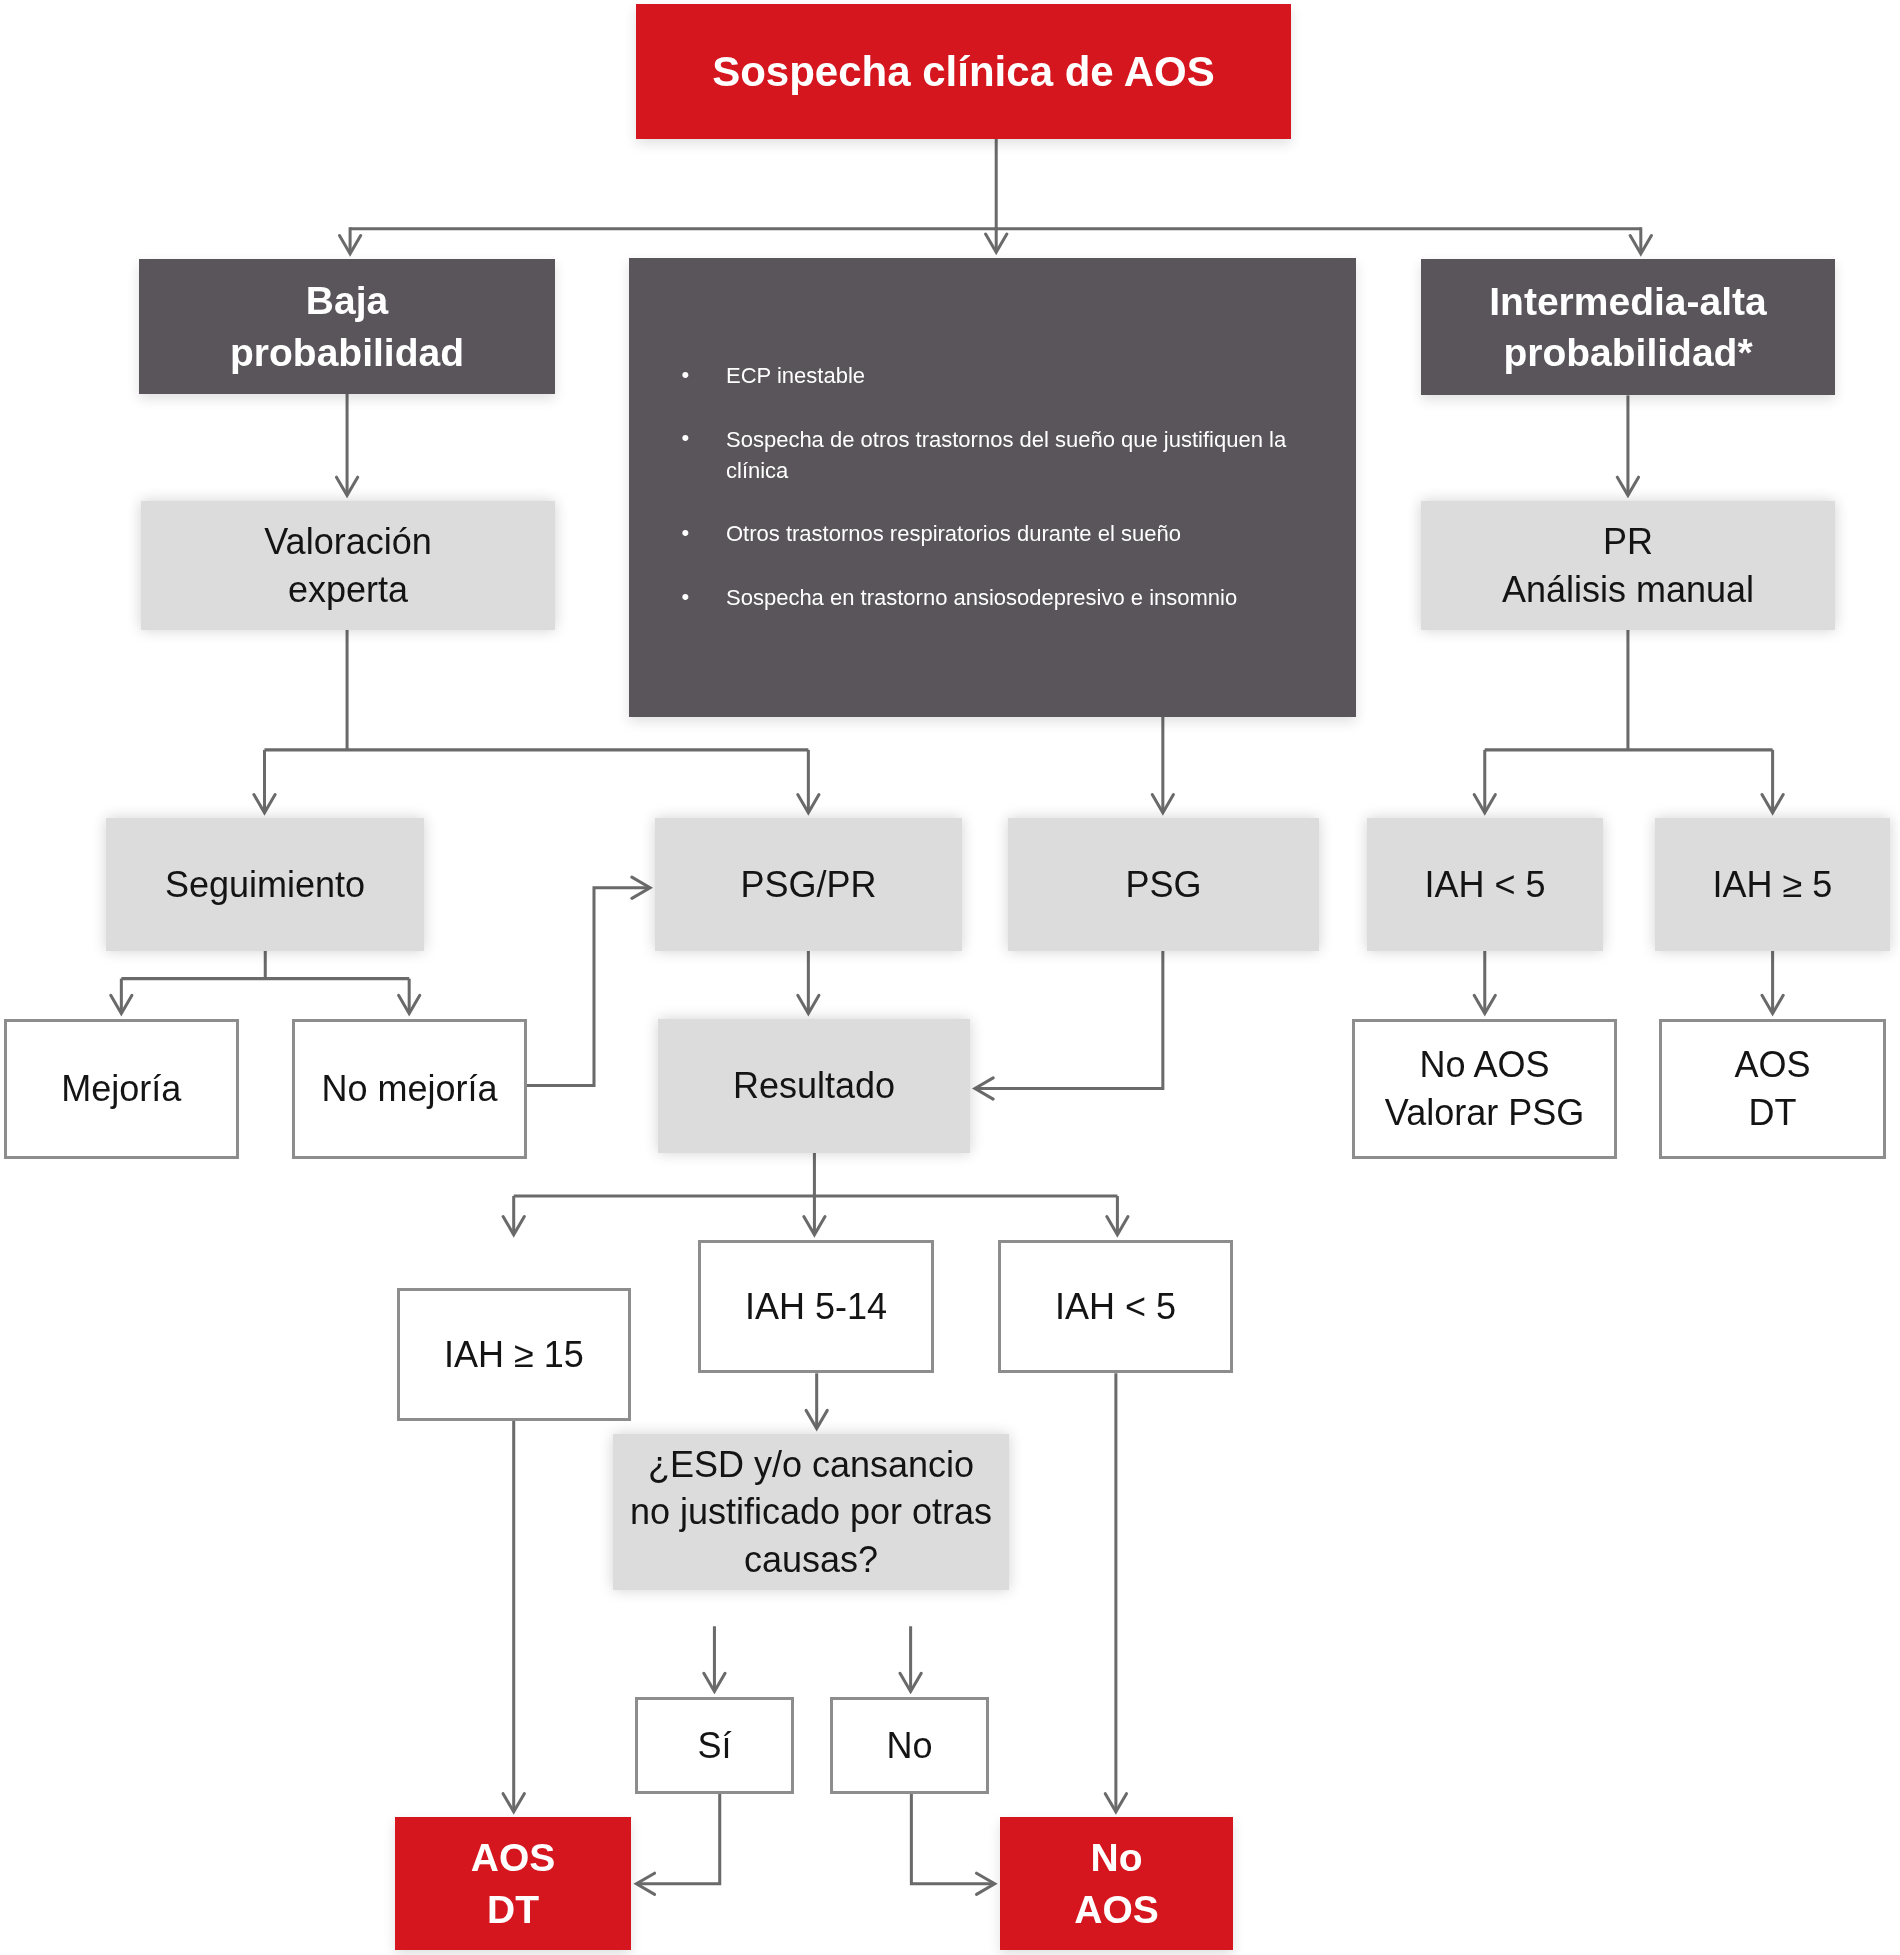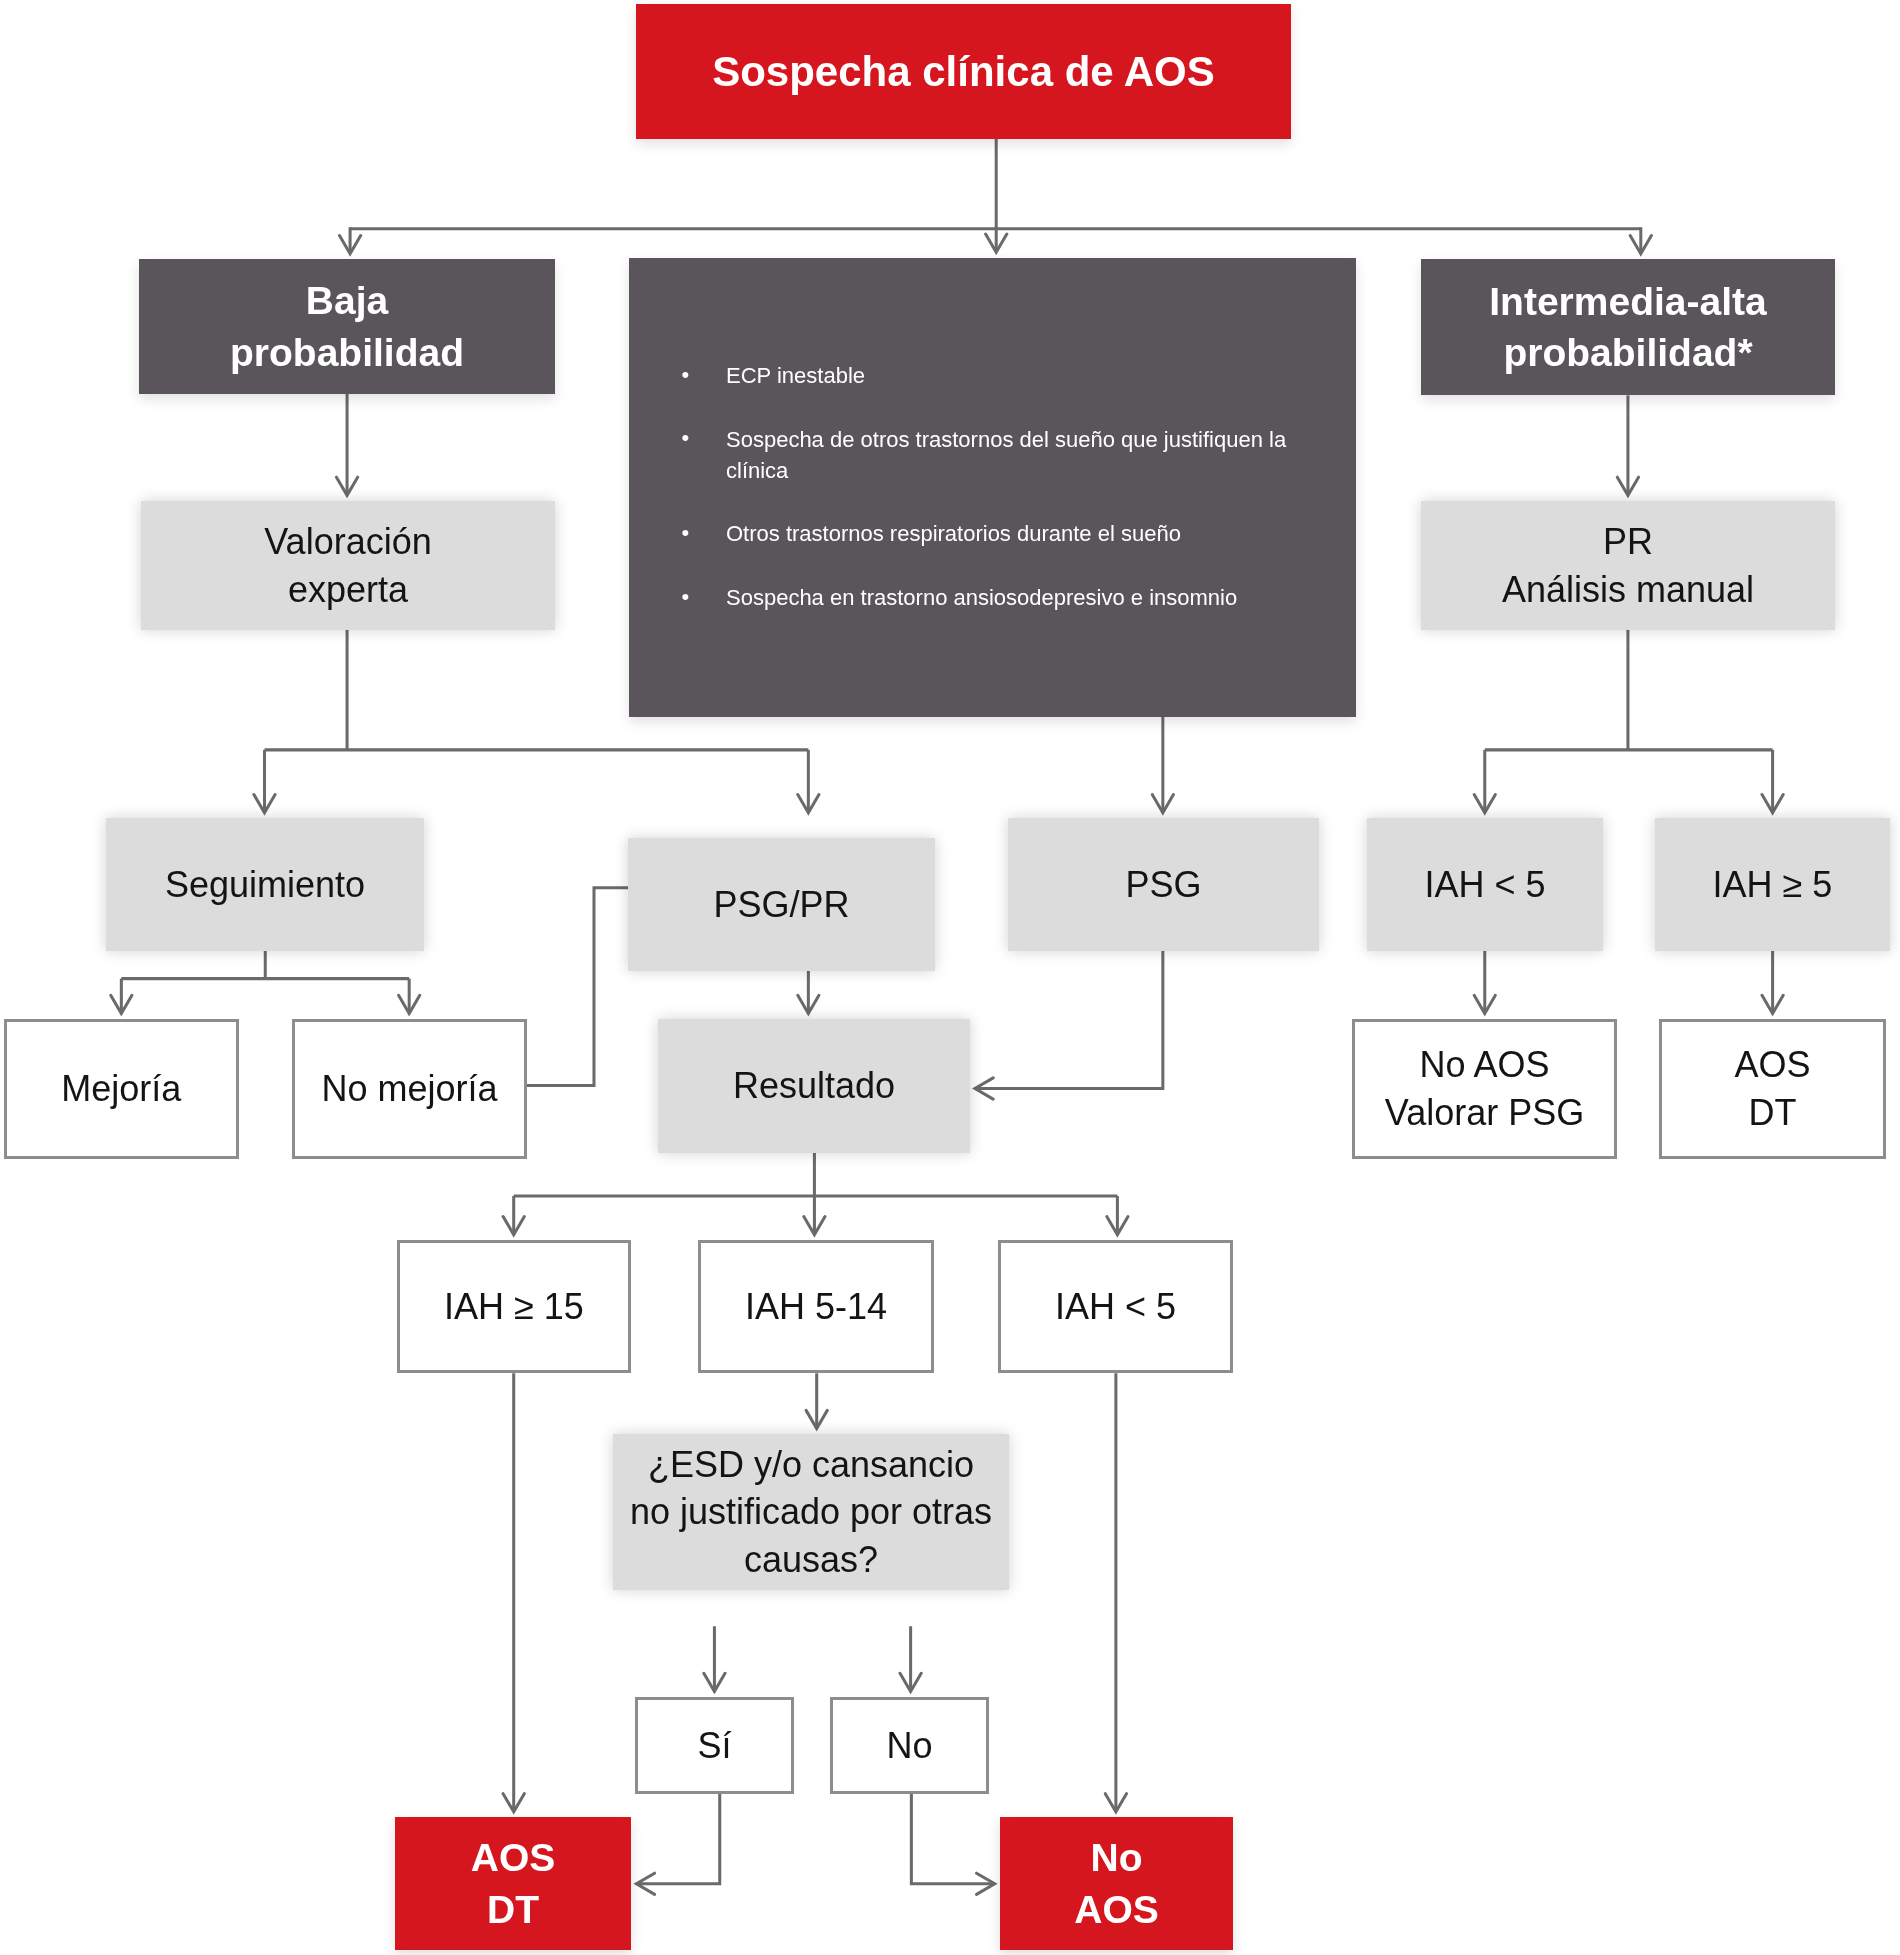--- a/index.html
+++ b/index.html
@@ -172,41 +172,41 @@
 probabilidad*</div>
 
   <div class="node gray" style="left:141px;top:501px;width:414px;height:129px;">Valoración
 experta</div>
 
   <div class="node gray" style="left:1421px;top:501px;width:414px;height:129px;">PR
 Análisis manual</div>
 
   <div class="node gray" style="left:106px;top:818px;width:318px;height:133px;">Seguimiento</div>
 
-  <div class="node gray" style="left:628px;top:818px;width:307px;height:133px;margin-top:20px;">PSG/PR</div>
+  <div class="node gray" style="left:655px;top:818px;width:307px;height:133px;">PSG/PR</div>
 
   <div class="node gray" style="left:1008px;top:818px;width:311px;height:133px;">PSG</div>
 
   <div class="node gray" style="left:1367px;top:818px;width:236px;height:133px;">IAH &lt; 5</div>
 
   <div class="node gray" style="left:1655px;top:818px;width:235px;height:133px;">IAH ≥ 5</div>
 
   <div class="node white" style="left:3.8px;top:1019px;width:235px;height:140px;">Mejoría</div>
 
   <div class="node white" style="left:292px;top:1019px;width:235px;height:140px;">No mejoría</div>
 
   <div class="node gray" style="left:658px;top:1019px;width:312px;height:134px;">Resultado</div>
 
   <div class="node white" style="left:1352px;top:1019px;width:265px;height:140px;">No AOS
 Valorar PSG</div>
 
   <div class="node white" style="left:1659px;top:1019px;width:227px;height:140px;">AOS
 DT</div>
 
-  <div class="node white" style="left:397px;top:1240px;width:234px;height:133px;">IAH ≥ 15</div>
+  <div class="node white" style="left:397px;top:1288px;width:234px;height:133px;">IAH ≥ 15</div>
 
   <div class="node white" style="left:698px;top:1240px;width:236px;height:133px;">IAH 5-14</div>
 
   <div class="node white" style="left:998px;top:1240px;width:235px;height:133px;">IAH &lt; 5</div>
 
   <div class="node gray" style="left:613px;top:1434px;width:396px;height:156px;padding:7.6px 12px;">¿ESD y/o cansancio no justificado por otras causas?</div>
 
   <div class="node white" style="left:635px;top:1697px;width:159px;height:97px;">Sí</div>
 
   <div class="node white" style="left:830px;top:1697px;width:159px;height:97px;">No</div>

